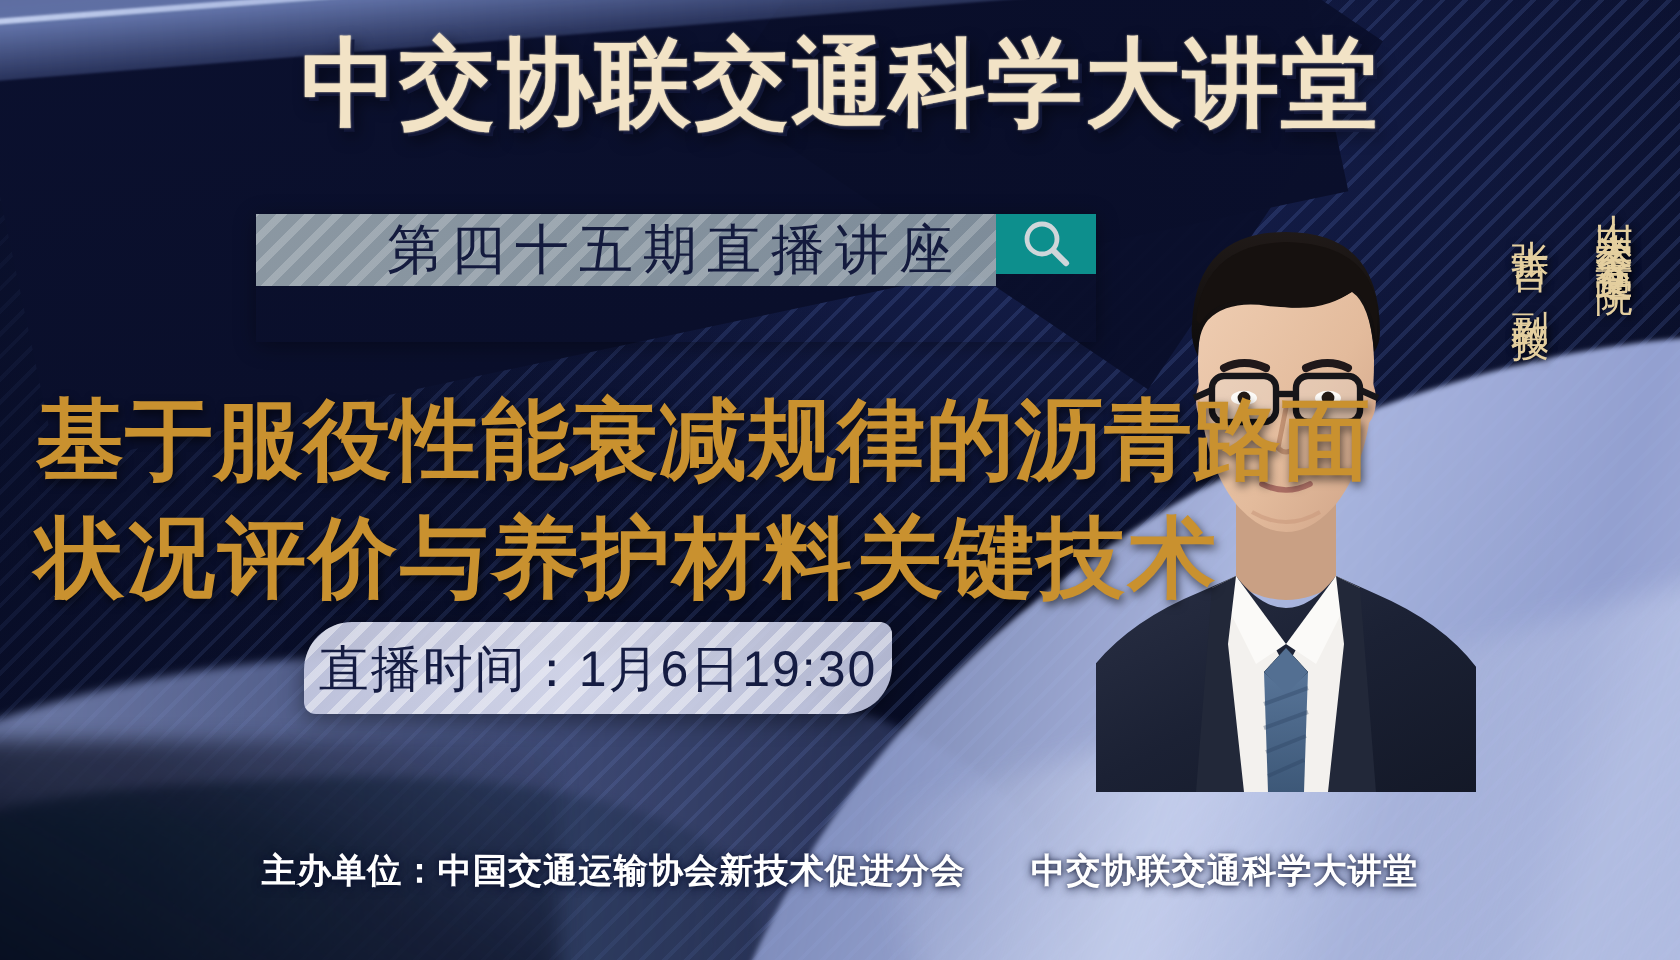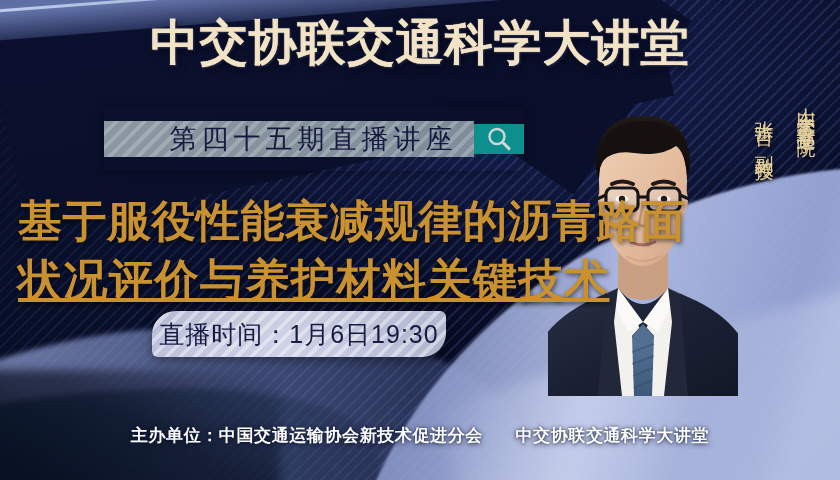--- a/index.html
+++ b/index.html
@@ -176,26 +176,26 @@
     text-shadow:
       0 0 1px #f2e3c6,
       2px 2px 0 rgba(20,26,60,0.85),
       3px 4px 8px rgba(0,0,0,0.55);
     white-space: nowrap;
   }
 
   
   .subtitle-bar {
     position: absolute;
-    left: 104px;
+    left: 128px;
     top: 107px;
     width: 420px;
     height: 64px;
     display: flex;
-    align-items: center;
+    align-items: flex-start;
     box-shadow: 0 2px 10px rgba(0,0,0,0.35);
   }
   .subtitle-bar-body {
     position: relative;
     flex: 1;
     background: linear-gradient(90deg, rgba(150,163,172,0.92) 0%, rgba(136,151,163,0.92) 100%);
     overflow: hidden;
     display: flex;
     align-items: center;
     justify-content: center;
@@ -238,21 +238,21 @@
     width: 570px;
     text-align: center;
     font-size: 44px;
     line-height: 1.34;
     font-weight: bold;
     letter-spacing: 0.5px;
     color: #c9912f;
     text-shadow: 1px 2px 5px rgba(0,0,0,0.6);
   }
   .headline .ln { display: block; white-space: nowrap; }
-  .headline .ln2 { letter-spacing: 1.5px; text-decoration: underline; }
+  .headline .ln2 { letter-spacing: 1.5px; }
 
   
   .time-badge {
     position: absolute;
     left: 152px;
     top: 311px;
     width: 294px;
     height: 46px;
     display: flex;
     align-items: center;

